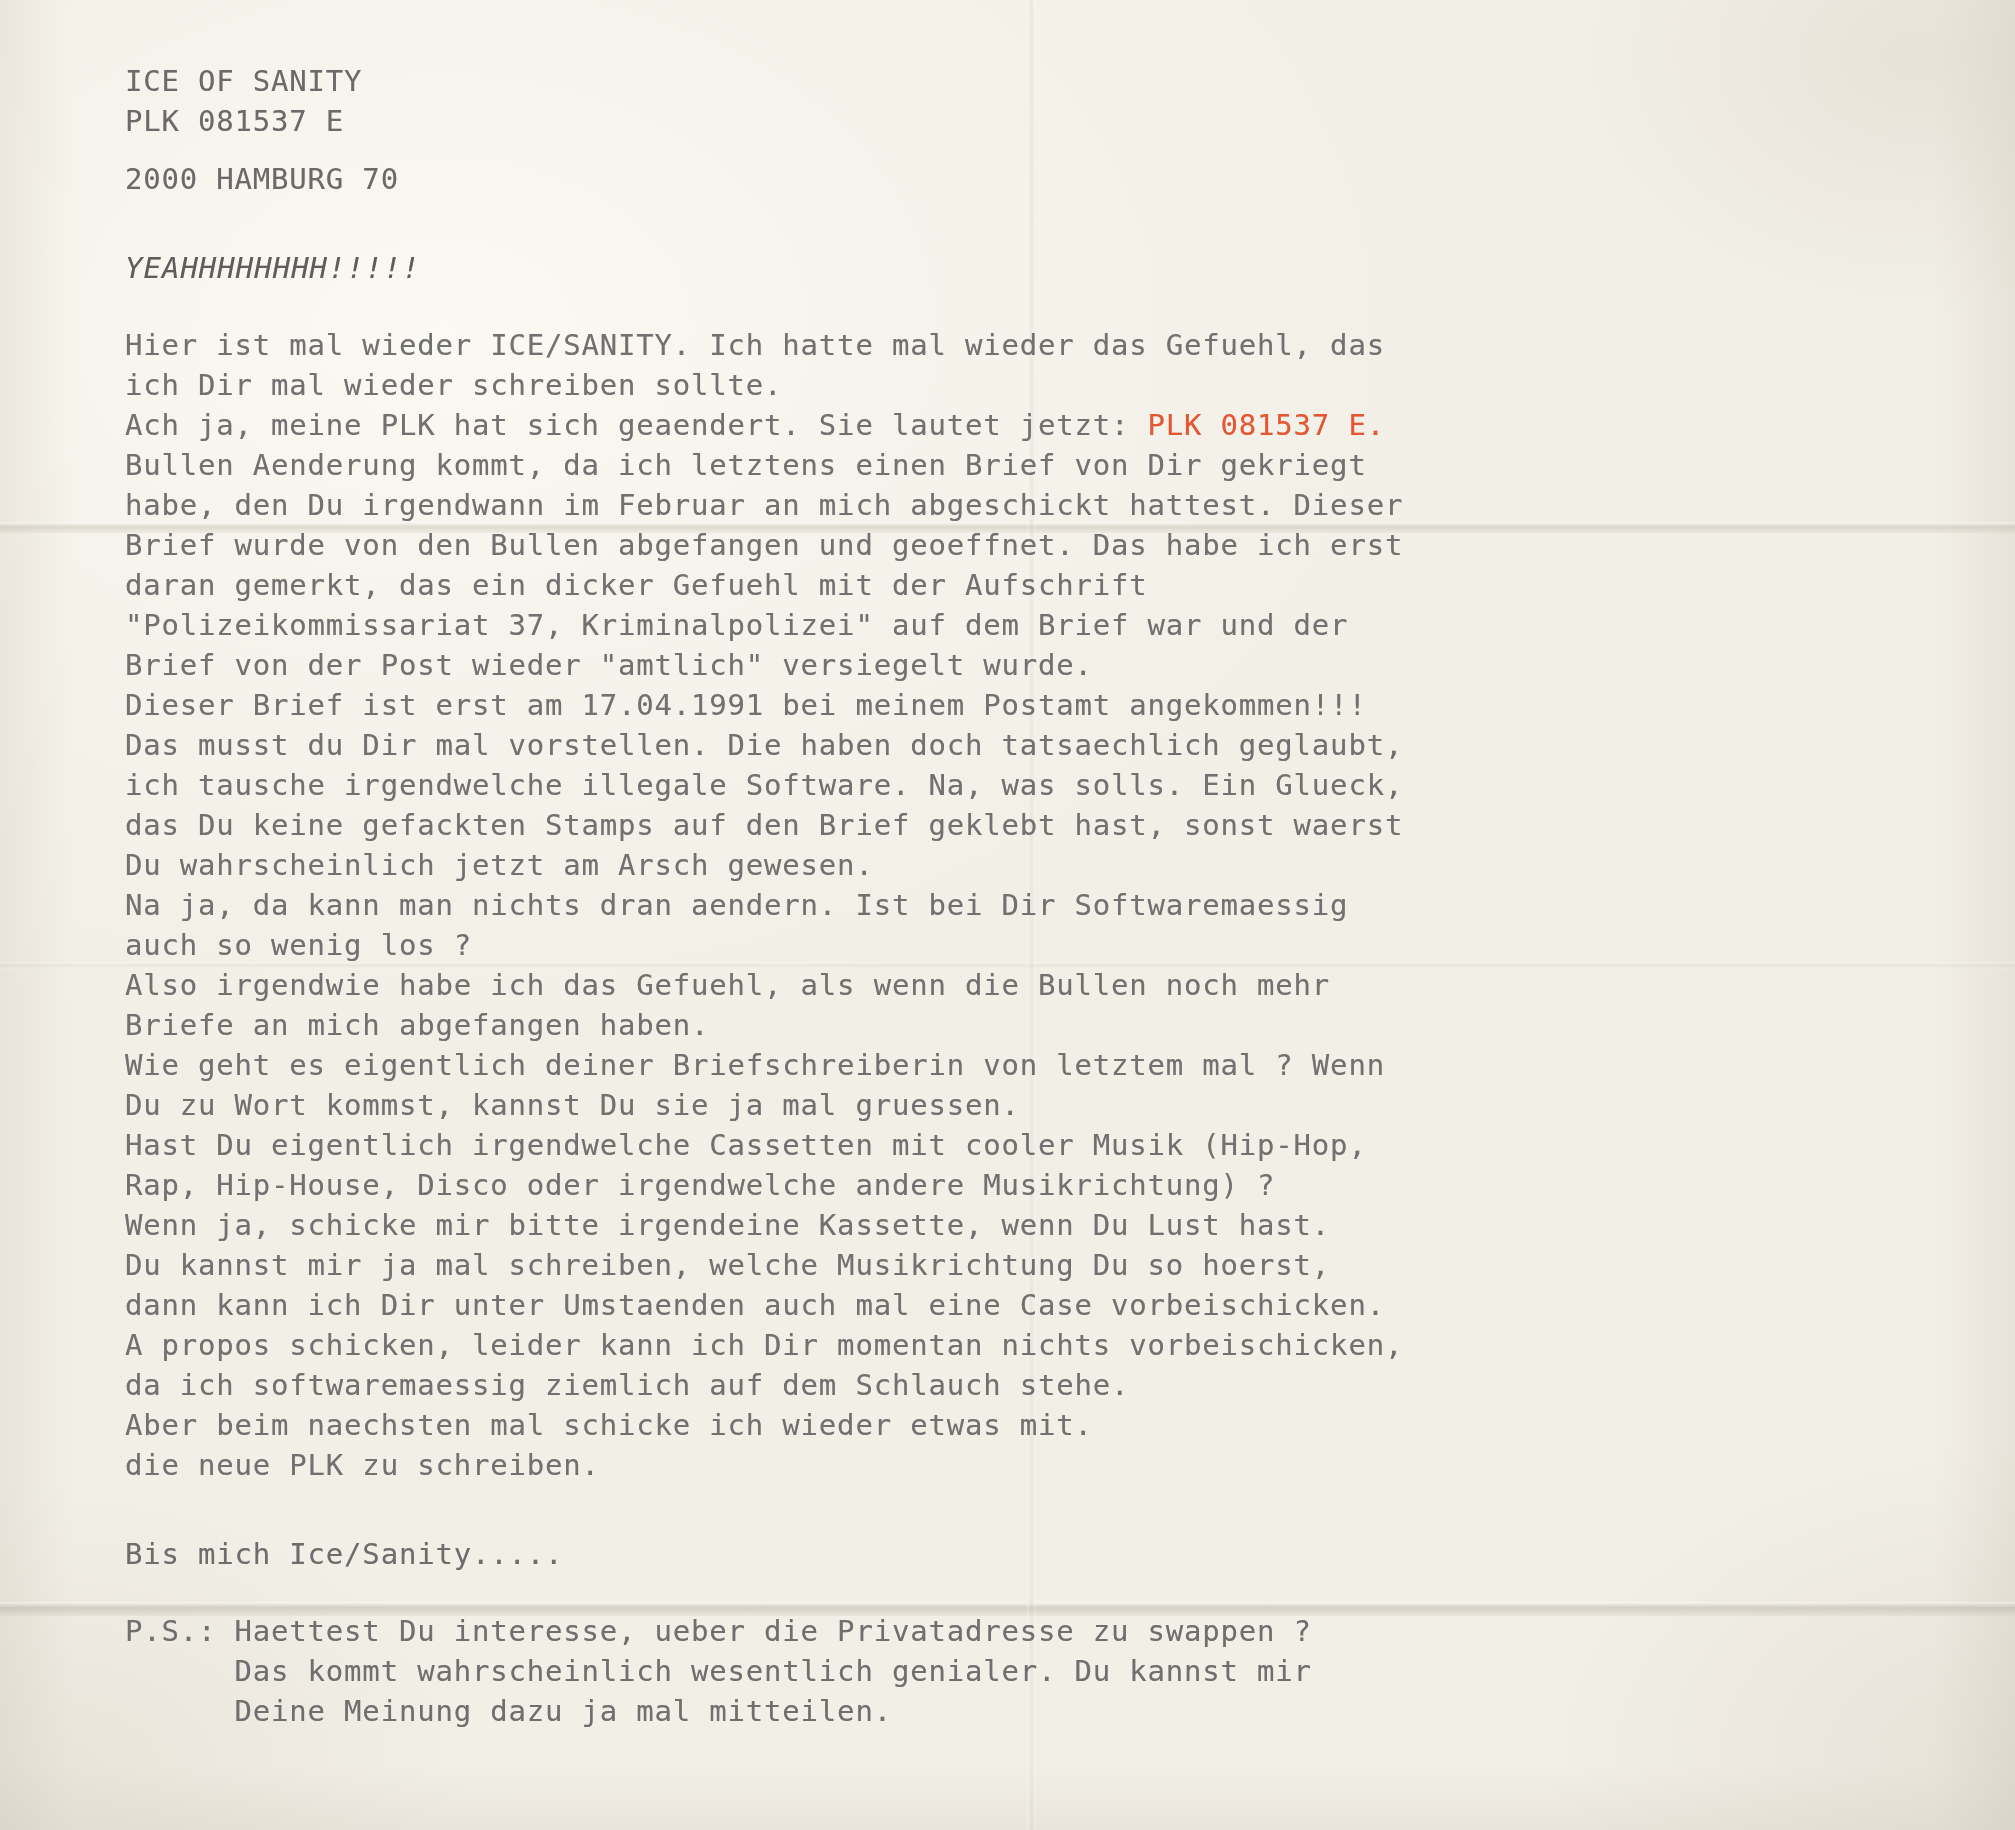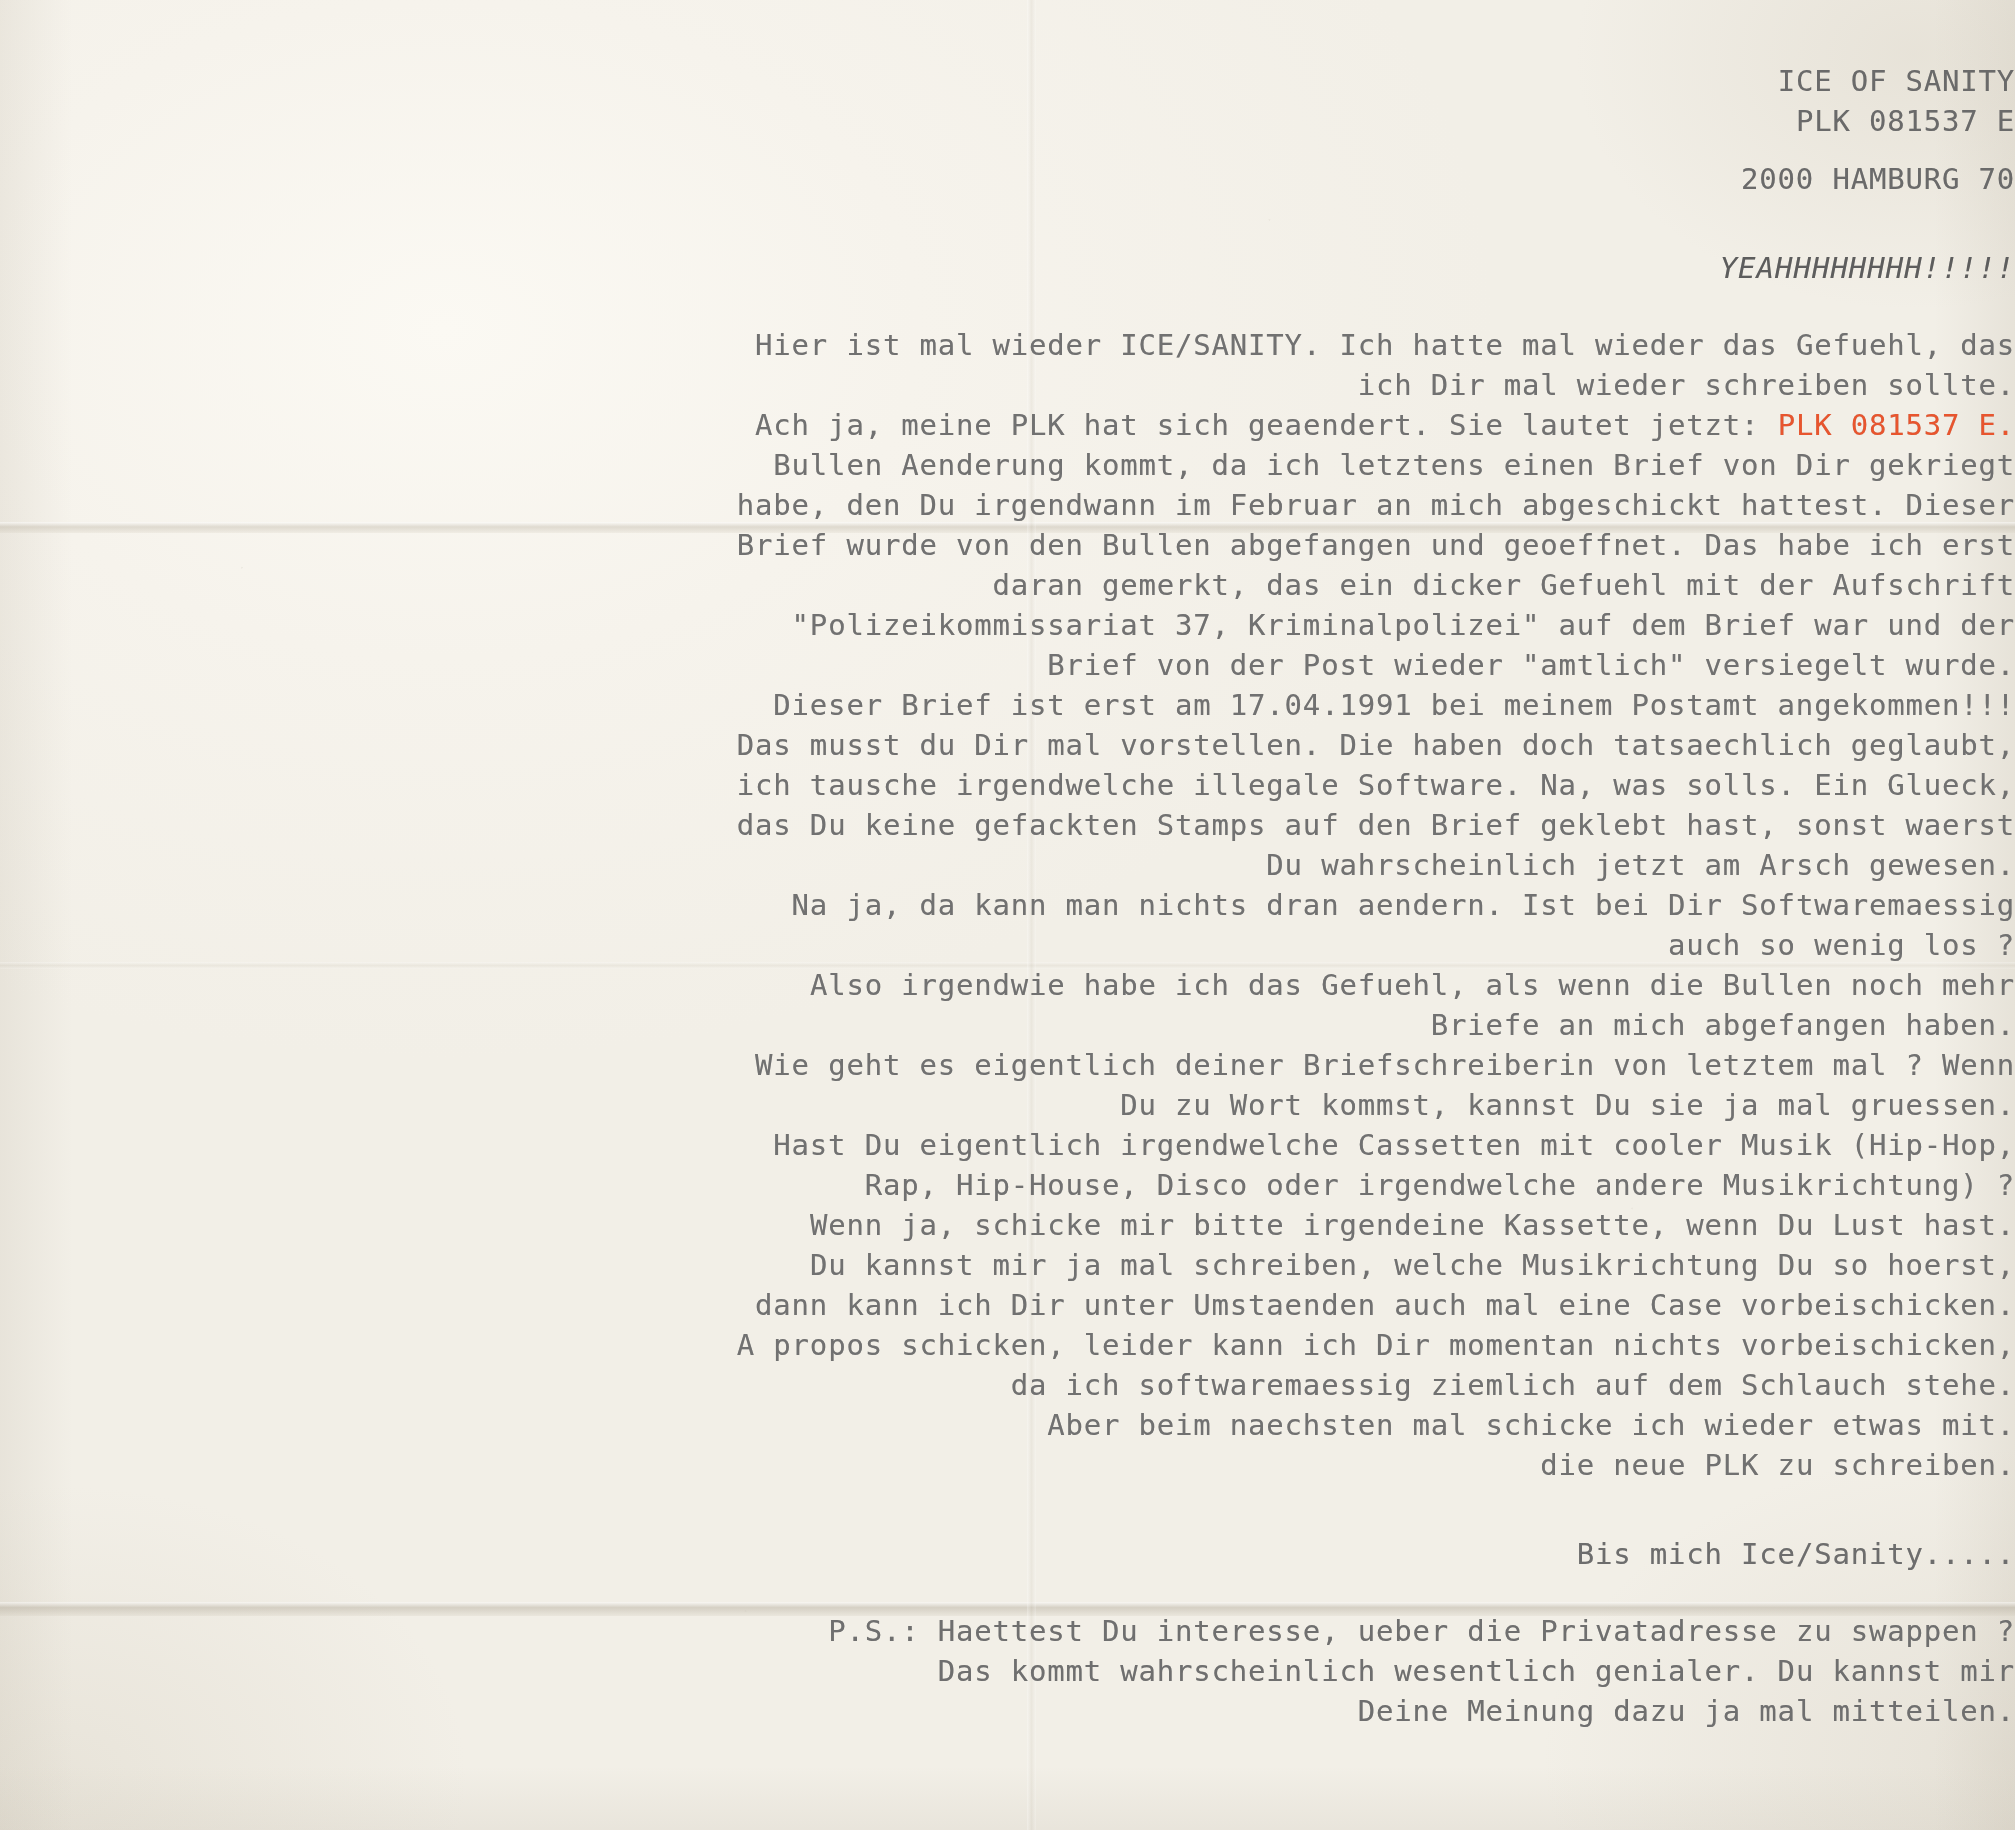--- a/index.html
+++ b/index.html
@@ -80,39 +80,38 @@
   }
 
   .line {
     font-family: "DejaVu Sans Mono", monospace;
     font-size: 29px;
     line-height: 40px;
     letter-spacing: 0.8px;
     color: #6d6d6d;
     white-space: pre;
     text-shadow: 0 0 0.5px rgba(90,90,90,0.35);
-    text-align: right;
   }
 
   .hdr { color: #6a6a6a; }
 
   .shout {
     font-style: italic;
     font-weight: normal;
     color: #5d5d5d;
     letter-spacing: 1px;
   }
 
   .accent { color: #e8552e; }
 
   .gap-sm { height: 18px; }
   .gap-md { height: 37px; }
   .gap-lg { height: 49px; }
 
-  .body-block .line { color: #717171; margin-left: 48px; }
+  .body-block .line { color: #717171; }
 
   .ps-block .line { color: #6f6f6f; }
 
   
   .speckle {
     position: absolute; inset: 0;
     pointer-events: none;
     opacity: .35;
     background-image:
       radial-gradient(circle at 12% 31%, rgba(160,150,132,0.30) 0 0.8px, rgba(0,0,0,0) 1.2px),

